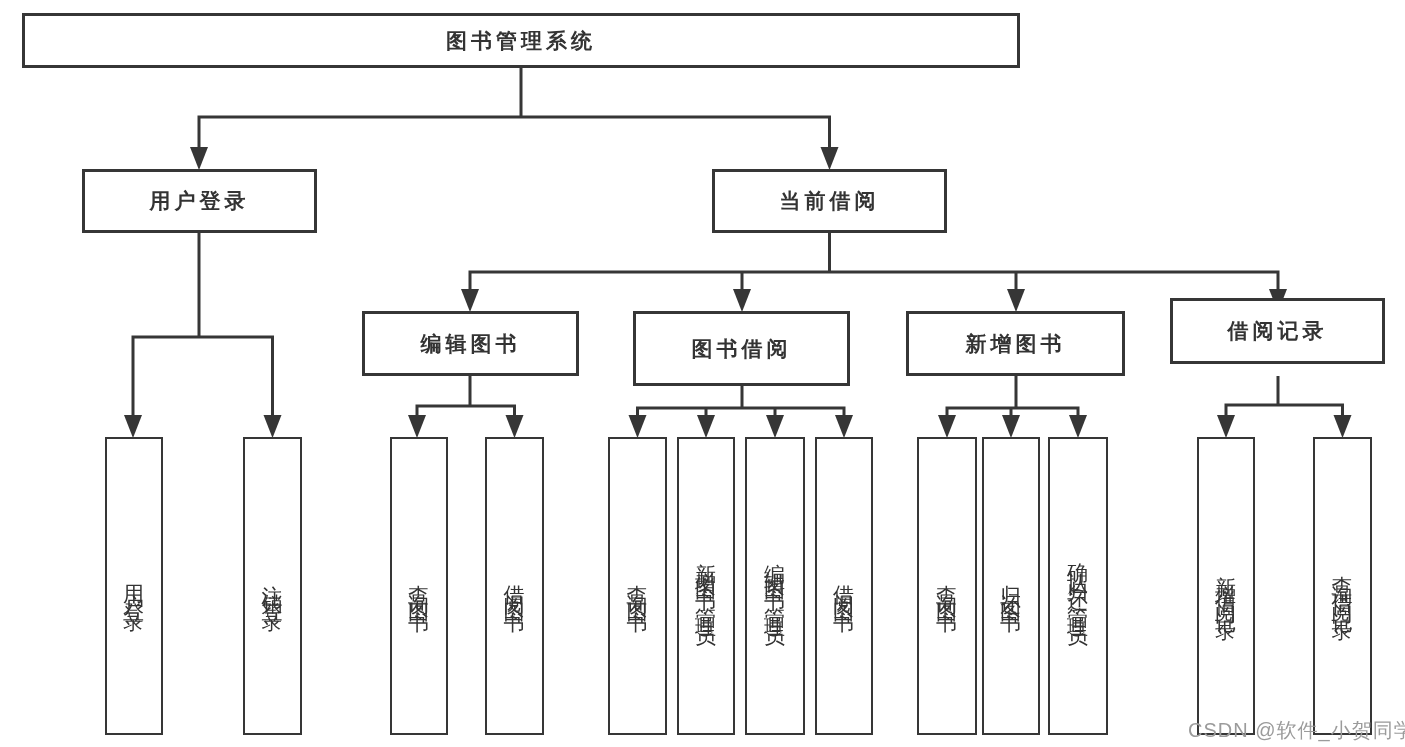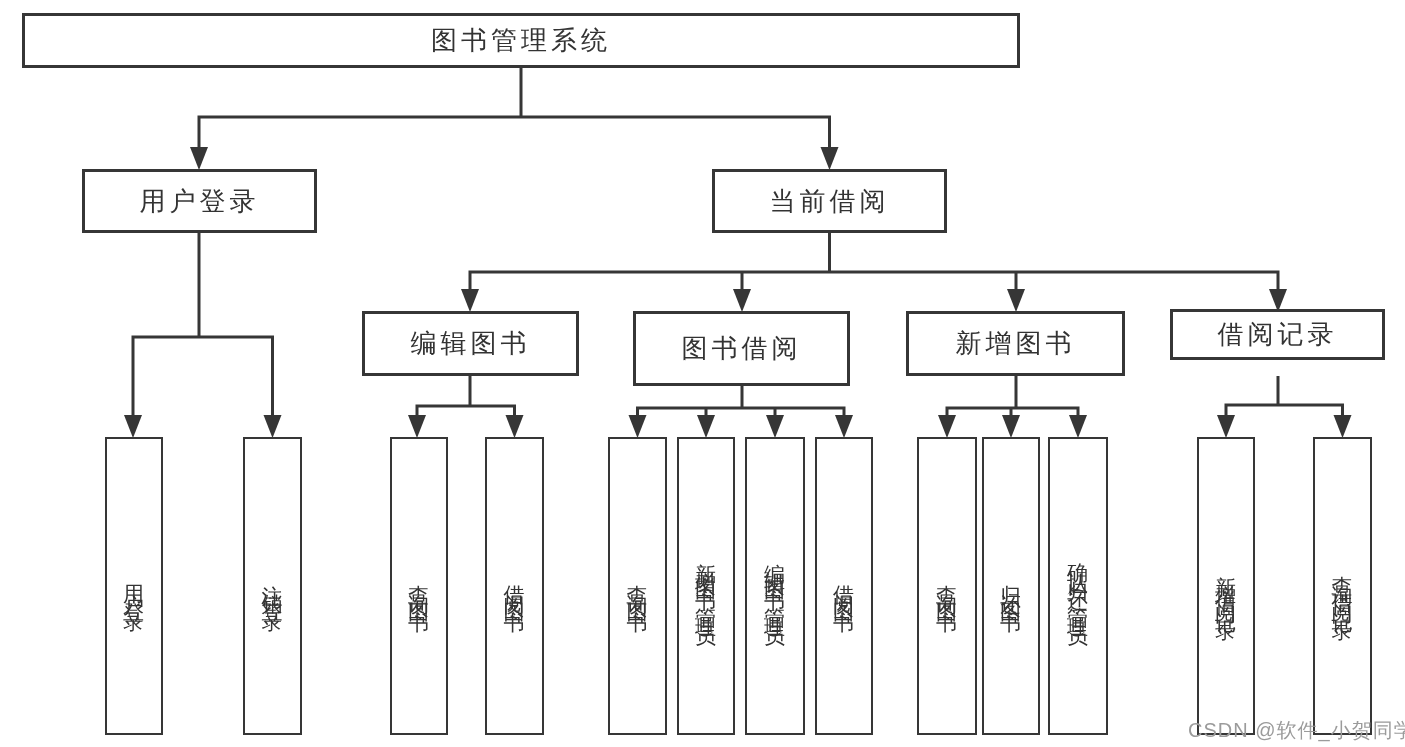--- a/index.html
+++ b/index.html
@@ -20,22 +20,23 @@
   }
   #connectors{position:absolute;left:0;top:0;width:1405px;height:747px;}
   .cline{stroke:var(--line-color);stroke-width:3;fill:none;}
   .carrow{fill:var(--line-color);stroke:none;}
   .hbox{
     position:absolute;
     box-sizing:border-box;
     background:var(--box-bg);
     border:3px solid var(--line-color);
     display:flex;align-items:center;justify-content:center;
-    font-size:26px;letter-spacing:4px;
+    font-size:21px;letter-spacing:4px;
     white-space:nowrap;
+    font-weight:bold;
   }
   .vbox{
     position:absolute;
     top:437px;height:298px;
     box-sizing:border-box;
     background:var(--box-bg);
     border:2.5px solid var(--line-color);
     writing-mode:vertical-rl;
     text-orientation:mixed;
     display:flex;align-items:center;justify-content:center;
@@ -93,21 +94,21 @@
   </svg>
 
   <div class="hbox" style="left:22px;top:13px;width:998px;height:55px">图书管理系统</div>
 
   <div class="hbox" style="left:82px;top:169px;width:235px;height:64px">用户登录</div>
   <div class="hbox" style="left:712px;top:169px;width:235px;height:64px">当前借阅</div>
 
   <div class="hbox" style="left:362px;top:311px;width:217px;height:65px">编辑图书</div>
   <div class="hbox" style="left:633px;top:311px;width:217px;height:75px">图书借阅</div>
   <div class="hbox" style="left:906px;top:311px;width:219px;height:65px">新增图书</div>
-  <div class="hbox" style="left:1170px;top:309px;width:215px;height:51px">借阅记录</div>
+  <div class="hbox" style="left:1170px;top:298px;width:215px;height:66px">借阅记录</div>
 
   <div class="vbox" style="left:105px;width:58px">用户登录</div>
   <div class="vbox" style="left:243px;width:59px">注销登录</div>
 
   <div class="vbox" style="left:390px;width:58px">查询图书</div>
   <div class="vbox" style="left:485px;width:59px">借阅图书</div>
 
   <div class="vbox" style="left:608px;width:59px">查询图书</div>
   <div class="vbox" style="left:677px;width:58px">新增图书（管理员）</div>
   <div class="vbox" style="left:745px;width:60px">编辑图书（管理员）</div>

